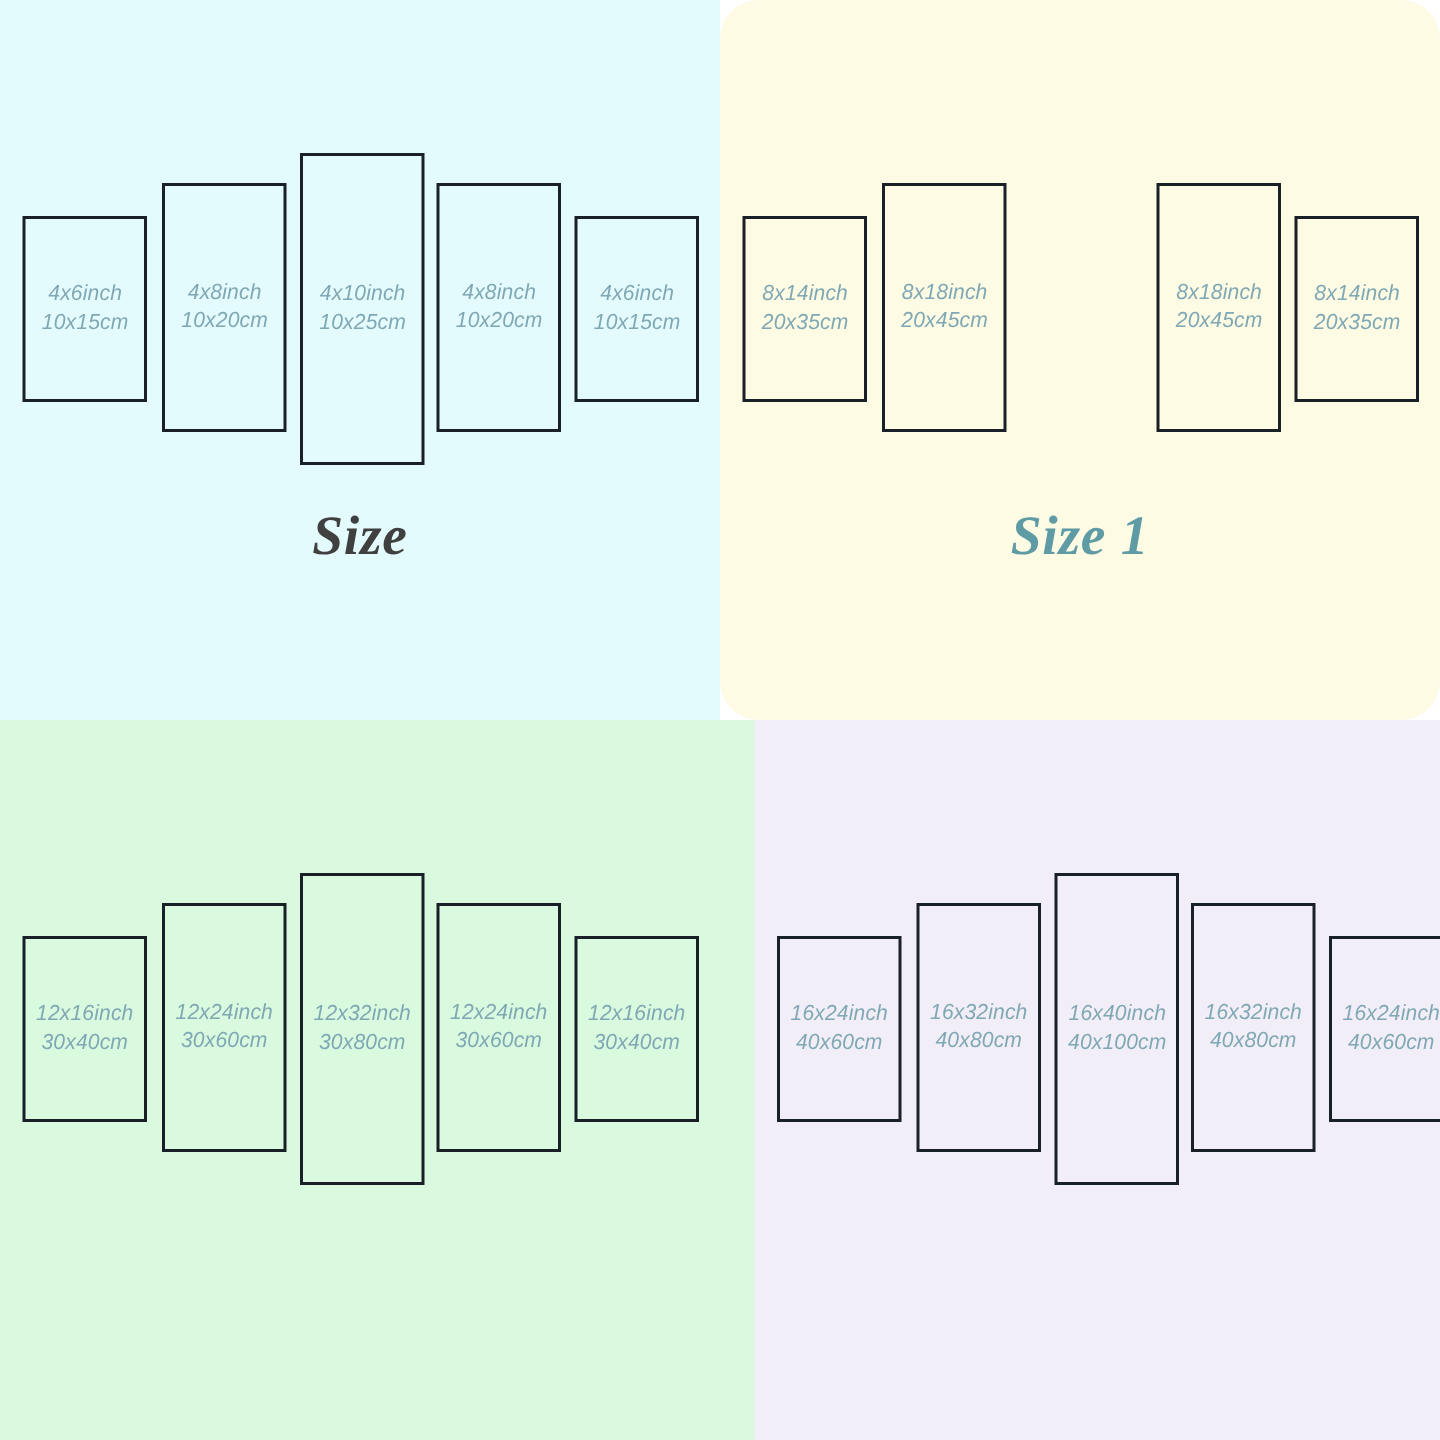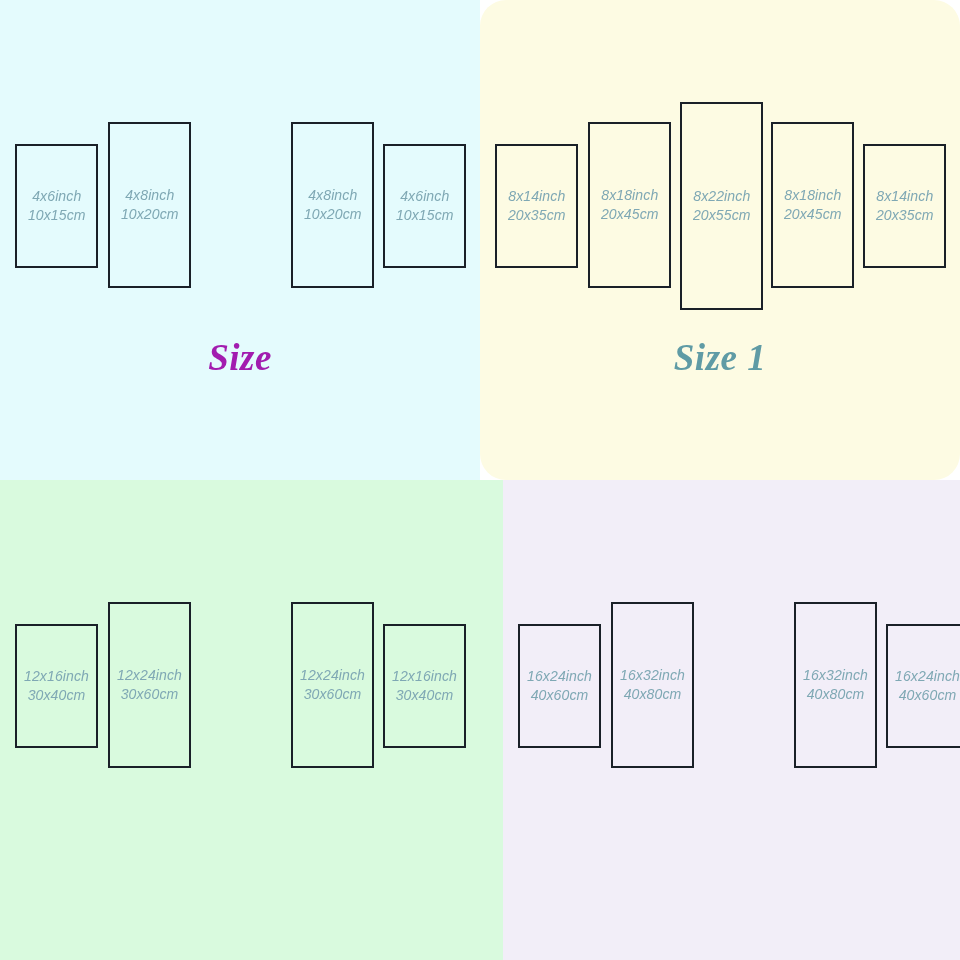--- a/index.html
+++ b/index.html
@@ -88,56 +88,56 @@
           <span class="lbl-in">4x6inch</span>
           <span class="lbl-cm">10x15cm</span>
         </div>
       </div>
       <div class="panel p2" style="border-color: rgb(26, 32, 40);">
         <div class="panel-label" style="color: rgb(127, 168, 180);">
           <span class="lbl-in">4x8inch</span>
           <span class="lbl-cm">10x20cm</span>
         </div>
       </div>
+      <div class="panel p3" style="border-color: rgb(26, 32, 40);">
+        <div class="panel-label" style="color: rgb(127, 168, 180);">
+          <span class="lbl-in">4x10inch</span>
+          <span class="lbl-cm">10x25cm</span>
+        </div>
+      </div>
       <div class="panel p4" style="border-color: rgb(26, 32, 40);">
         <div class="panel-label" style="color: rgb(127, 168, 180);">
           <span class="lbl-in">4x8inch</span>
           <span class="lbl-cm">10x20cm</span>
         </div>
       </div>
       <div class="panel p5" style="border-color: rgb(26, 32, 40);">
         <div class="panel-label" style="color: rgb(127, 168, 180);">
           <span class="lbl-in">4x6inch</span>
           <span class="lbl-cm">10x15cm</span>
         </div>
       </div>
     </div>
-    <div class="size-title" style="color: #a21caf;">Size</div>
+    <div class="size-title" style="color: #404040;">Size</div>
   </div>
 
   <div class="quadrant q-tr" style="background-color: rgb(253, 251, 227); border-radius: 26px;">
     <div class="panels">
       <div class="panel p1" style="border-color: rgb(26, 32, 40);">
         <div class="panel-label" style="color: rgb(127, 168, 180);">
           <span class="lbl-in">8x14inch</span>
           <span class="lbl-cm">20x35cm</span>
         </div>
       </div>
       <div class="panel p2" style="border-color: rgb(26, 32, 40);">
         <div class="panel-label" style="color: rgb(127, 168, 180);">
           <span class="lbl-in">8x18inch</span>
           <span class="lbl-cm">20x45cm</span>
         </div>
       </div>
-      <div class="panel p3" style="border-color: rgb(26, 32, 40);">
-        <div class="panel-label" style="color: rgb(127, 168, 180);">
-          <span class="lbl-in">8x22inch</span>
-          <span class="lbl-cm">20x55cm</span>
-        </div>
-      </div>
       <div class="panel p4" style="border-color: rgb(26, 32, 40);">
         <div class="panel-label" style="color: rgb(127, 168, 180);">
           <span class="lbl-in">8x18inch</span>
           <span class="lbl-cm">20x45cm</span>
         </div>
       </div>
       <div class="panel p5" style="border-color: rgb(26, 32, 40);">
         <div class="panel-label" style="color: rgb(127, 168, 180);">
           <span class="lbl-in">8x14inch</span>
           <span class="lbl-cm">20x35cm</span>
@@ -154,20 +154,26 @@
           <span class="lbl-in">12x16inch</span>
           <span class="lbl-cm">30x40cm</span>
         </div>
       </div>
       <div class="panel p2" style="border-color: rgb(26, 32, 40);">
         <div class="panel-label" style="color: rgb(127, 168, 180);">
           <span class="lbl-in">12x24inch</span>
           <span class="lbl-cm">30x60cm</span>
         </div>
       </div>
+      <div class="panel p3" style="border-color: rgb(26, 32, 40);">
+        <div class="panel-label" style="color: rgb(127, 168, 180);">
+          <span class="lbl-in">12x32inch</span>
+          <span class="lbl-cm">30x80cm</span>
+        </div>
+      </div>
       <div class="panel p4" style="border-color: rgb(26, 32, 40);">
         <div class="panel-label" style="color: rgb(127, 168, 180);">
           <span class="lbl-in">12x24inch</span>
           <span class="lbl-cm">30x60cm</span>
         </div>
       </div>
       <div class="panel p5" style="border-color: rgb(26, 32, 40);">
         <div class="panel-label" style="color: rgb(127, 168, 180);">
           <span class="lbl-in">12x16inch</span>
           <span class="lbl-cm">30x40cm</span>
@@ -184,20 +190,26 @@
           <span class="lbl-in">16x24inch</span>
           <span class="lbl-cm">40x60cm</span>
         </div>
       </div>
       <div class="panel p2" style="border-color: rgb(26, 32, 40);">
         <div class="panel-label" style="color: rgb(127, 168, 180);">
           <span class="lbl-in">16x32inch</span>
           <span class="lbl-cm">40x80cm</span>
         </div>
       </div>
+      <div class="panel p3" style="border-color: rgb(26, 32, 40);">
+        <div class="panel-label" style="color: rgb(127, 168, 180);">
+          <span class="lbl-in">16x40inch</span>
+          <span class="lbl-cm">40x100cm</span>
+        </div>
+      </div>
       <div class="panel p4" style="border-color: rgb(26, 32, 40);">
         <div class="panel-label" style="color: rgb(127, 168, 180);">
           <span class="lbl-in">16x32inch</span>
           <span class="lbl-cm">40x80cm</span>
         </div>
       </div>
       <div class="panel p5" style="border-color: rgb(26, 32, 40);">
         <div class="panel-label" style="color: rgb(127, 168, 180);">
           <span class="lbl-in">16x24inch</span>
           <span class="lbl-cm">40x60cm</span>

